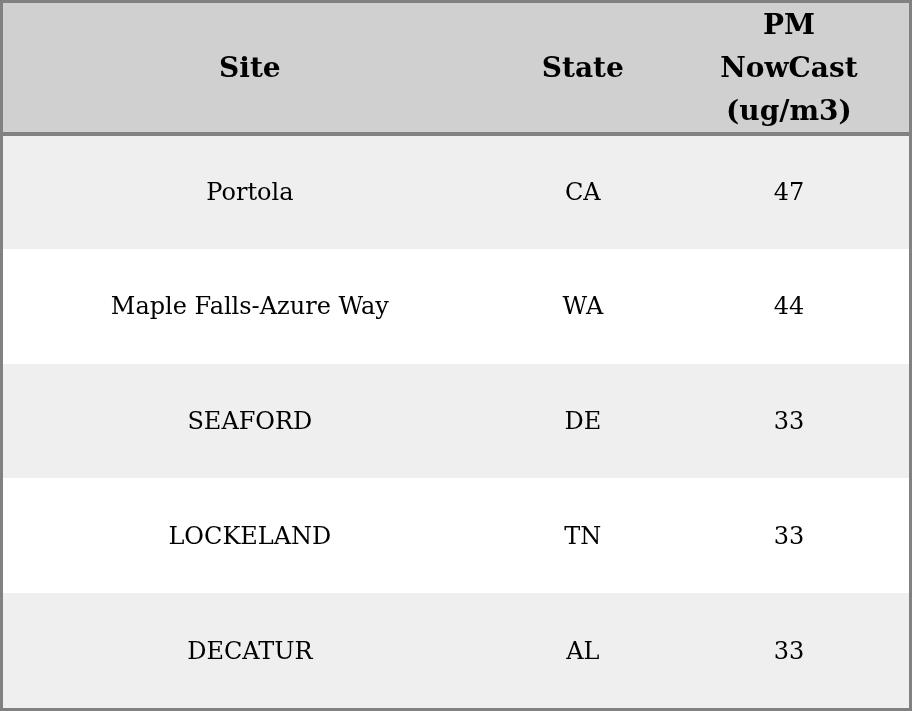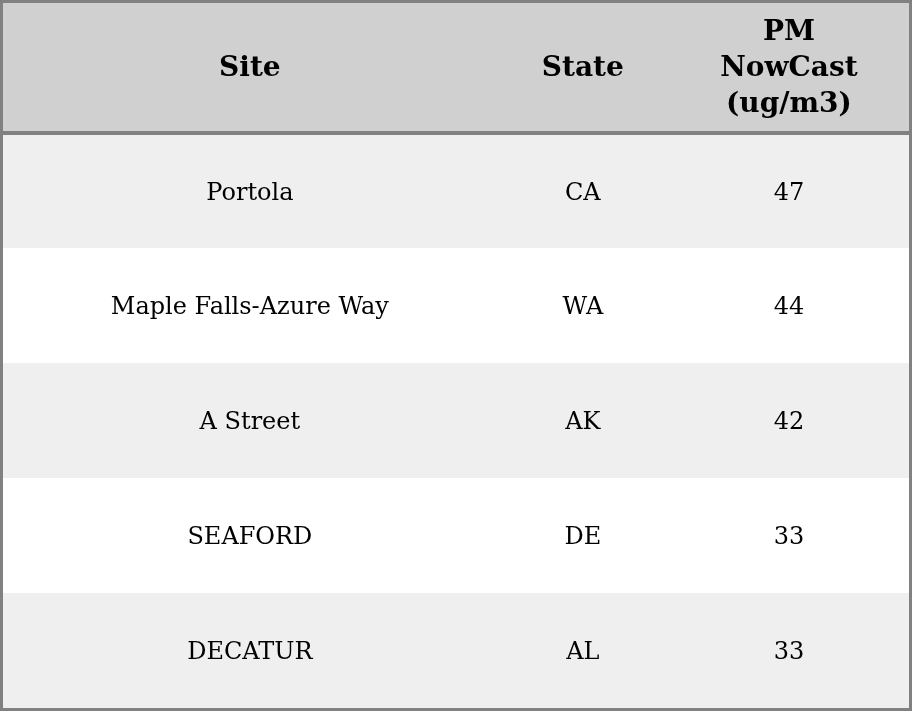--- a/index.html
+++ b/index.html
@@ -26,21 +26,21 @@
   col.col-state { width: 19.0%; }
   col.col-pm    { width: 26.5%; }
   thead tr {
     height: 130px;
   }
   thead th {
     background: #d0d0d0;
     border-bottom: 4px solid #818181;
     font-weight: bold;
     font-size: 28px;
-    line-height: 36px;
+    line-height: 43px;
     text-align: center;
     vertical-align: middle;
     white-space: pre-line;
     padding: 0;
   }
   tbody tr {
     height: 57.5px;
   }
   tbody tr:nth-child(odd)  { background: #efefef; }
   tbody tr:nth-child(even) { background: #ffffff; }
@@ -76,27 +76,27 @@
         <td>Portola</td>
         <td>CA</td>
         <td>47</td>
       </tr>
       <tr>
         <td>Maple Falls-Azure Way</td>
         <td>WA</td>
         <td>44</td>
       </tr>
       <tr>
-        <td>A Street</td>
-        <td>AK</td>
-        <td>42</td>
+        <td>SEAFORD</td>
+        <td>DE</td>
+        <td>33</td>
       </tr>
       <tr>
-        <td>SEAFORD</td>
-        <td>DE</td>
+        <td>LOCKELAND</td>
+        <td>TN</td>
         <td>33</td>
       </tr>
       <tr>
         <td>DECATUR</td>
         <td>AL</td>
         <td>33</td>
       </tr>
     </tbody>
   </table>
 </div>

